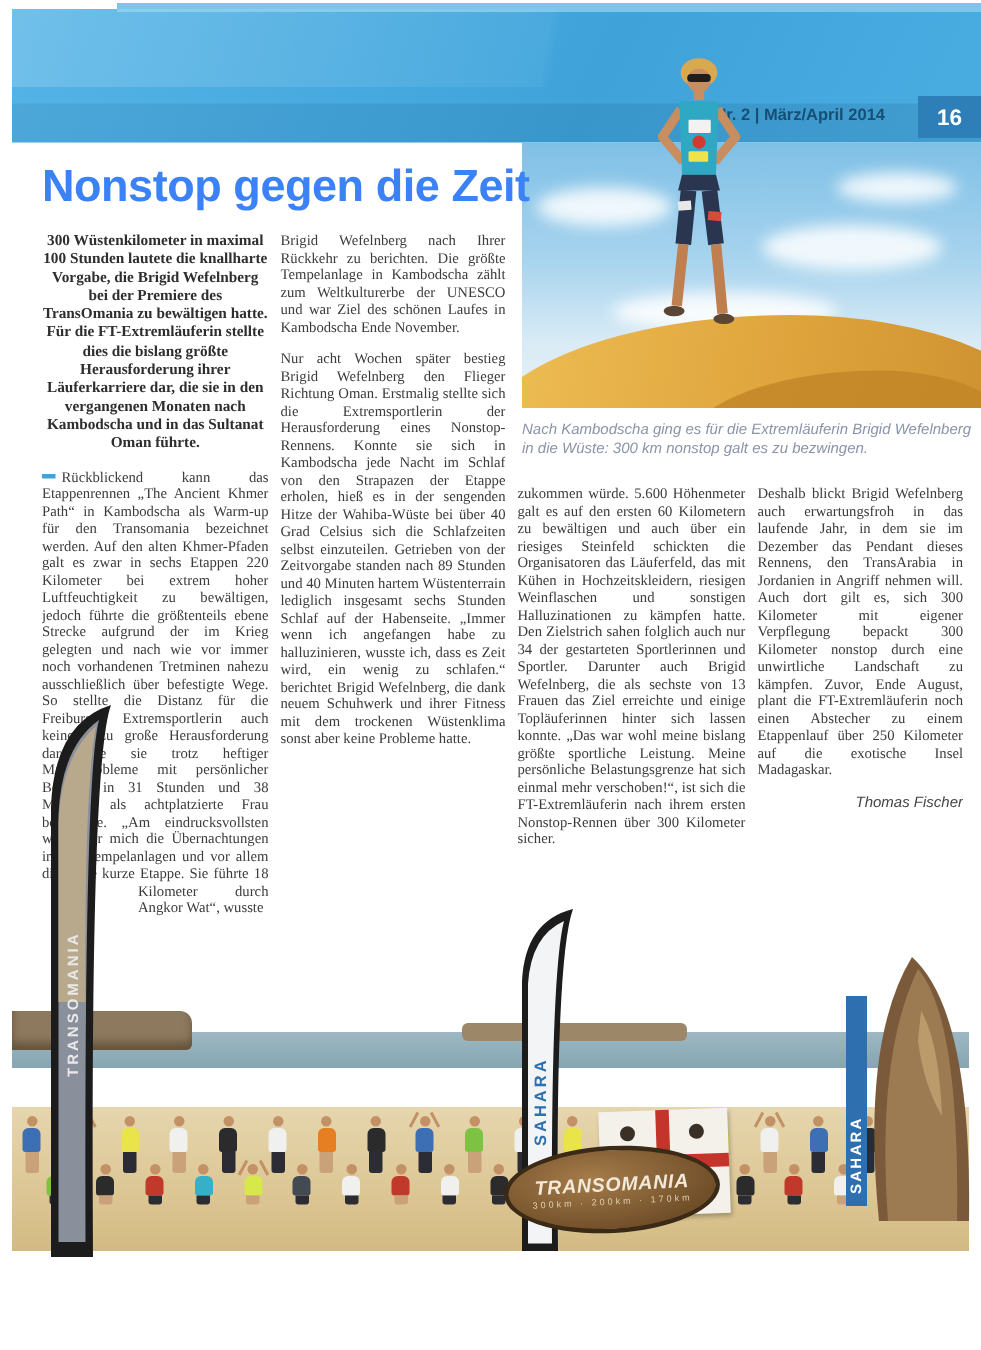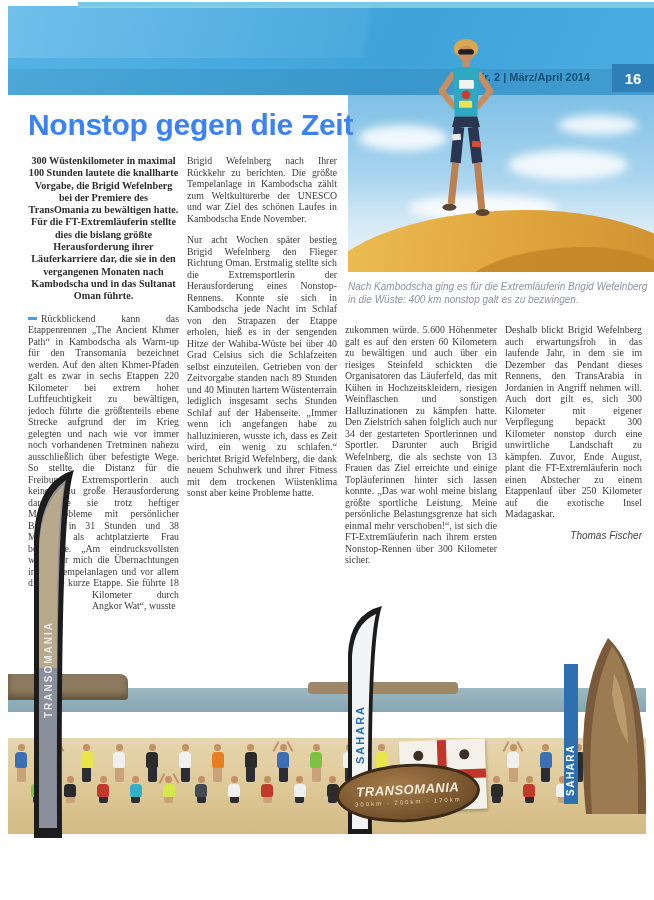--- a/index.html
+++ b/index.html
@@ -121,21 +121,21 @@
     <path d="M42,92 L68,92 L71,104 L39,104 Z" fill="#2a3550"></path>
     <polyline points="47,104 43,145" fill="none" stroke="#2a3550" stroke-width="12"></polyline>
     <polyline points="63,104 68,145" fill="none" stroke="#2a3550" stroke-width="12"></polyline>
     <rect x="39" y="112" width="10" height="7" fill="#e8e8e8" transform="rotate(-4 44 115)"></rect>
     <rect x="62" y="120" width="10" height="7" fill="#d84a3a" transform="rotate(5 67 123)"></rect>
     <polyline points="43,145 38,192" fill="none" stroke="#c07f4e" stroke-width="8"></polyline>
     <polyline points="68,145 73,198" fill="none" stroke="#c07f4e" stroke-width="8"></polyline>
     <ellipse cx="36" cy="196" rx="8" ry="4" fill="#5a4632"></ellipse>
     <ellipse cx="74" cy="202" rx="8" ry="4" fill="#5a4632"></ellipse>
   </svg>
-  <div class="caption runner-caption">Nach Kambodscha ging es für die Extremläuferin Brigid Wefelnberg in die Wüste: 400 km nonstop galt es zu bezwingen.</div>
+  <div class="caption runner-caption">Nach Kambodscha ging es für die Extremläuferin Brigid Wefelnberg in die Wüste: 300 km nonstop galt es zu bezwingen.</div>
 
   <div class="title">Nonstop gegen die Zeit</div>
 
   <div class="col col1" lang="de">
     <p class="intro">300 Wüstenkilometer in maximal 100 Stunden lautete die knallharte Vorgabe, die Brigid Wefelnberg bei der Premiere des TransOmania zu bewältigen hatte. Für die FT-Extremläuferin stellte dies die bislang größte Herausforderung ihrer Läuferkarriere dar, die sie in den vergangenen Monaten nach Kambodscha und in das Sultanat Oman führte.</p>
     <p><span class="dash"></span><span>Rückblickend kann das Etappenrennen „The Ancient Khmer Path“ in Kambodscha als Warm-up für den Transomania bezeichnet werden. Auf den alten Khmer-Pfaden galt es zwar in sechs Etappen 220 Kilometer bei extrem hoher Luftfeuchtigkeit zu bewältigen, jedoch führte die größtenteils ebene Strecke aufgrund der im Krieg gelegten und nach wie vor immer noch vorhandenen Tretminen nahezu ausschließlich über befestigte Wege. So stellte die Distanz für die Freiburger Extremsportlerin auch keine allzu große Herausforderung dar, die sie trotz heftiger Magenprobleme mit persönlicher Bestzeit in 31 Stunden und 38 Minuten als achtplatzierte Frau bewältigte. „Am eindrucksvollsten waren für mich die Übernachtungen in den Tempelanlagen und vor allem die letzte kurze Etappe. Sie</span> <span class="flag-spacer"></span><span>führte 18 Kilometer durch Angkor Wat“, wusste</span></p>
   </div>
 
   <div class="col col2" lang="de">
     <p>Brigid Wefelnberg nach Ihrer Rückkehr zu berichten. Die größte Tempelanlage in Kambodscha zählt zum Weltkulturerbe der UNESCO und war Ziel des schönen Laufes in Kambodscha Ende November.</p>

